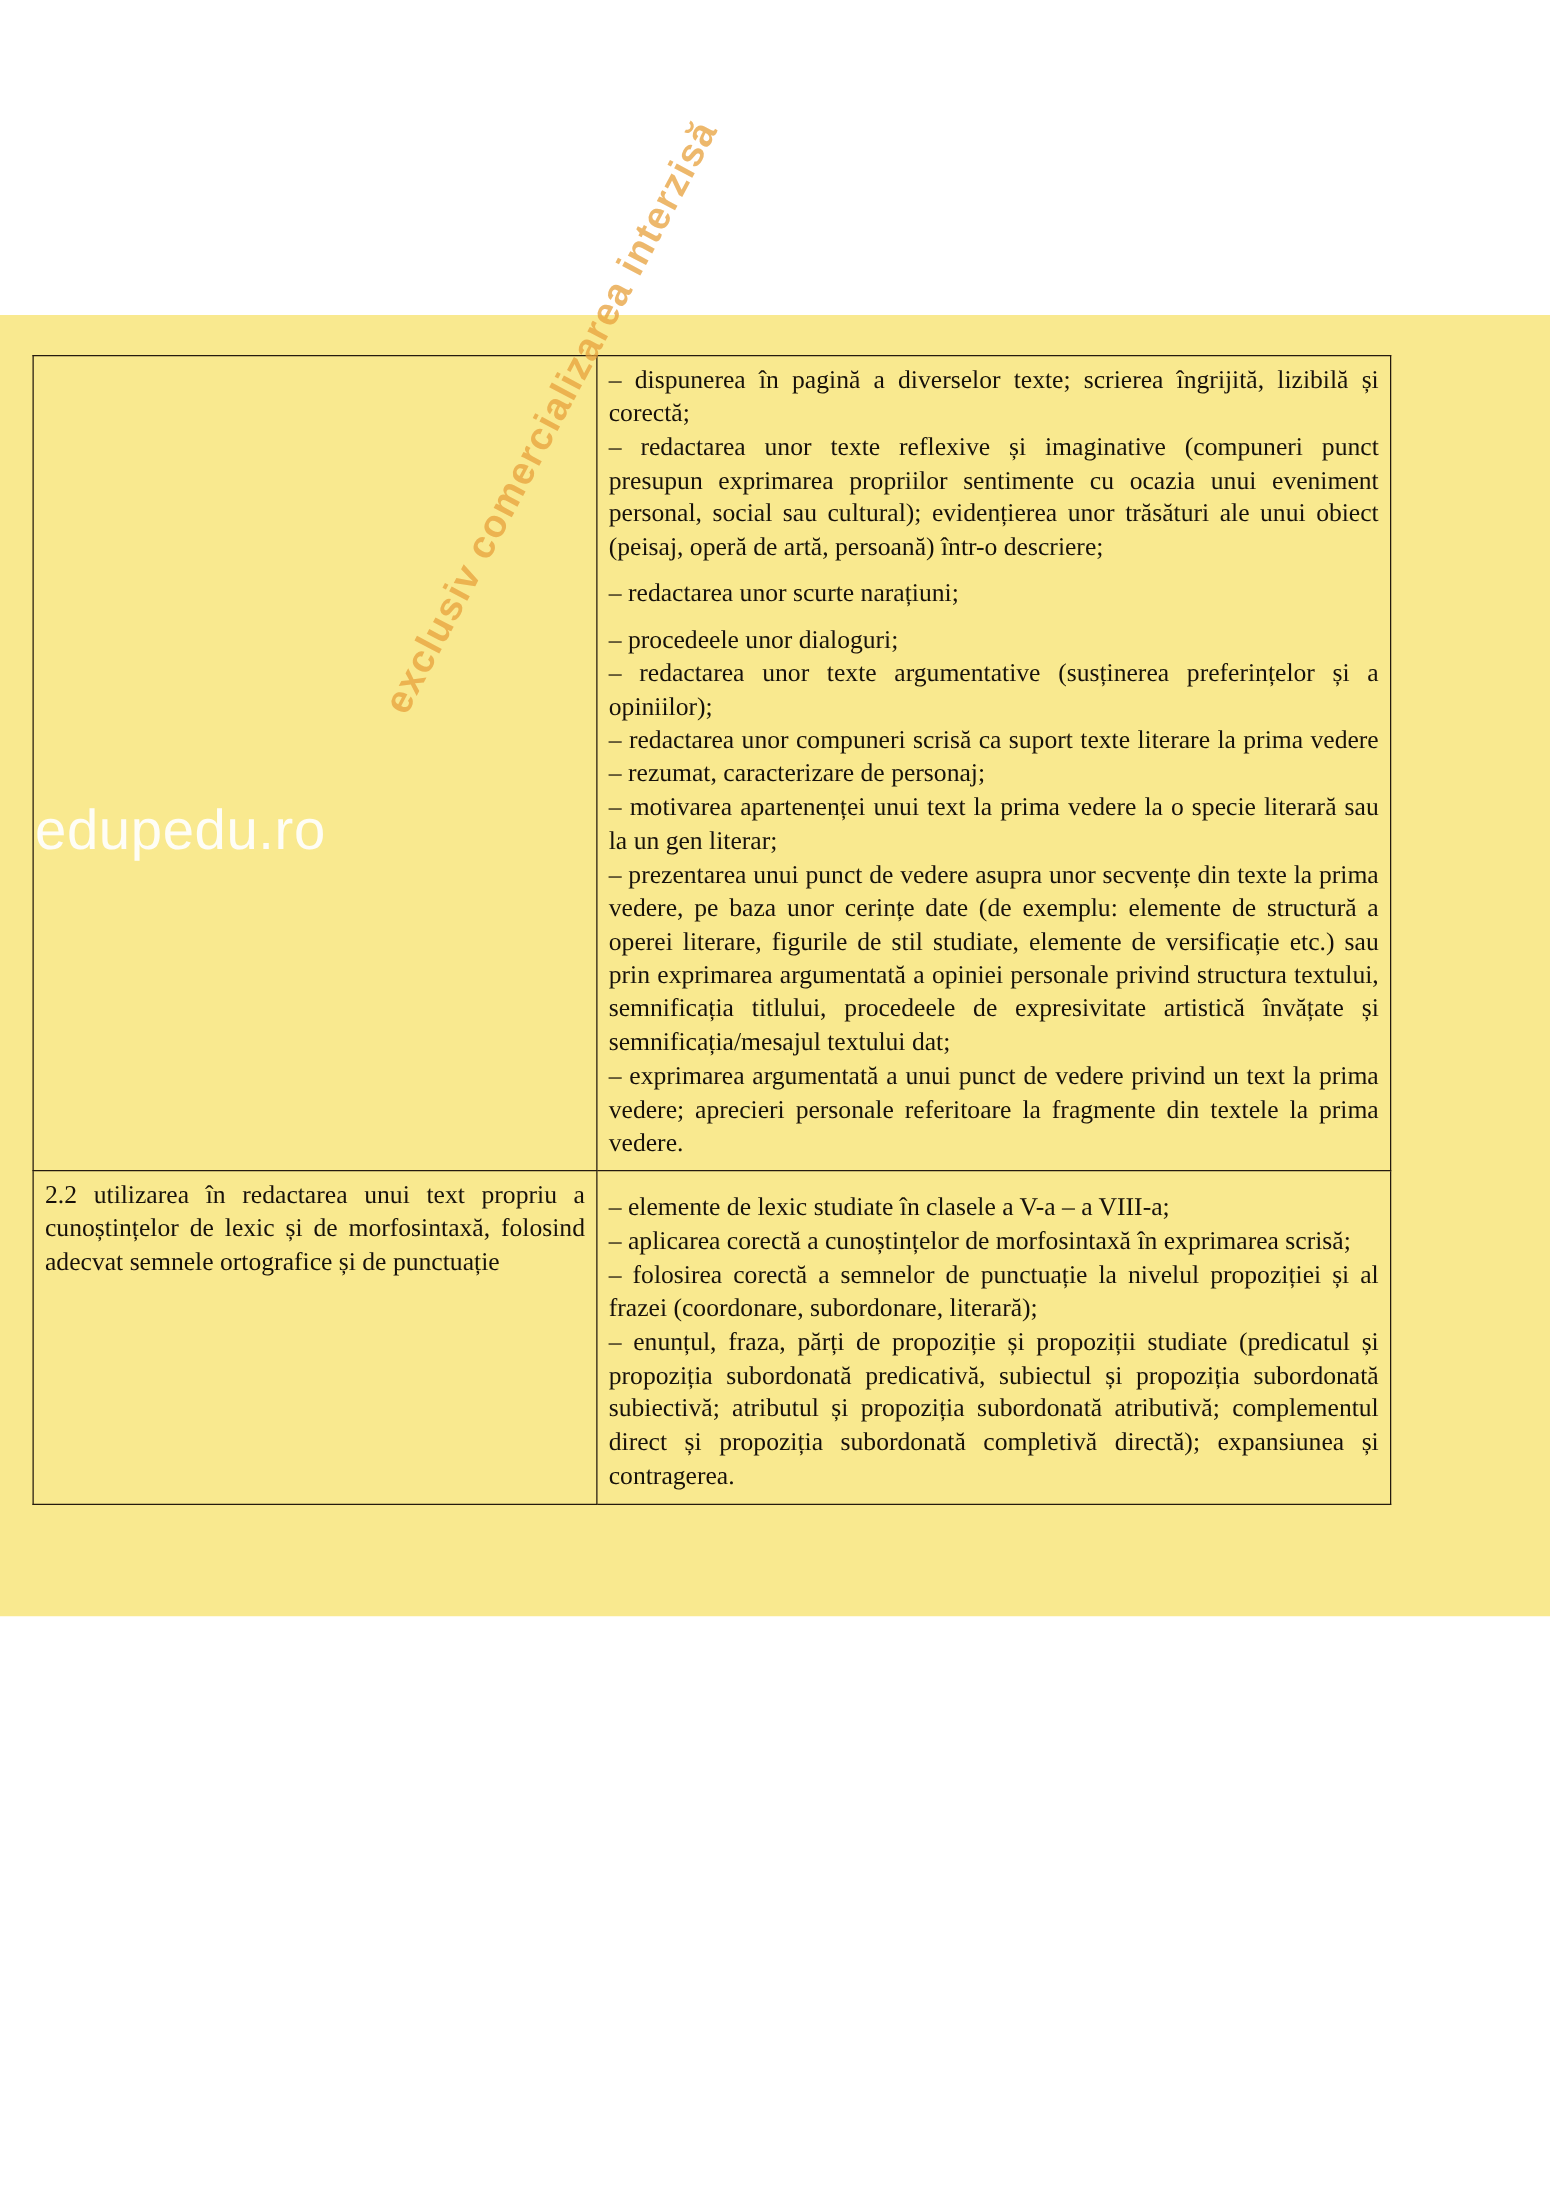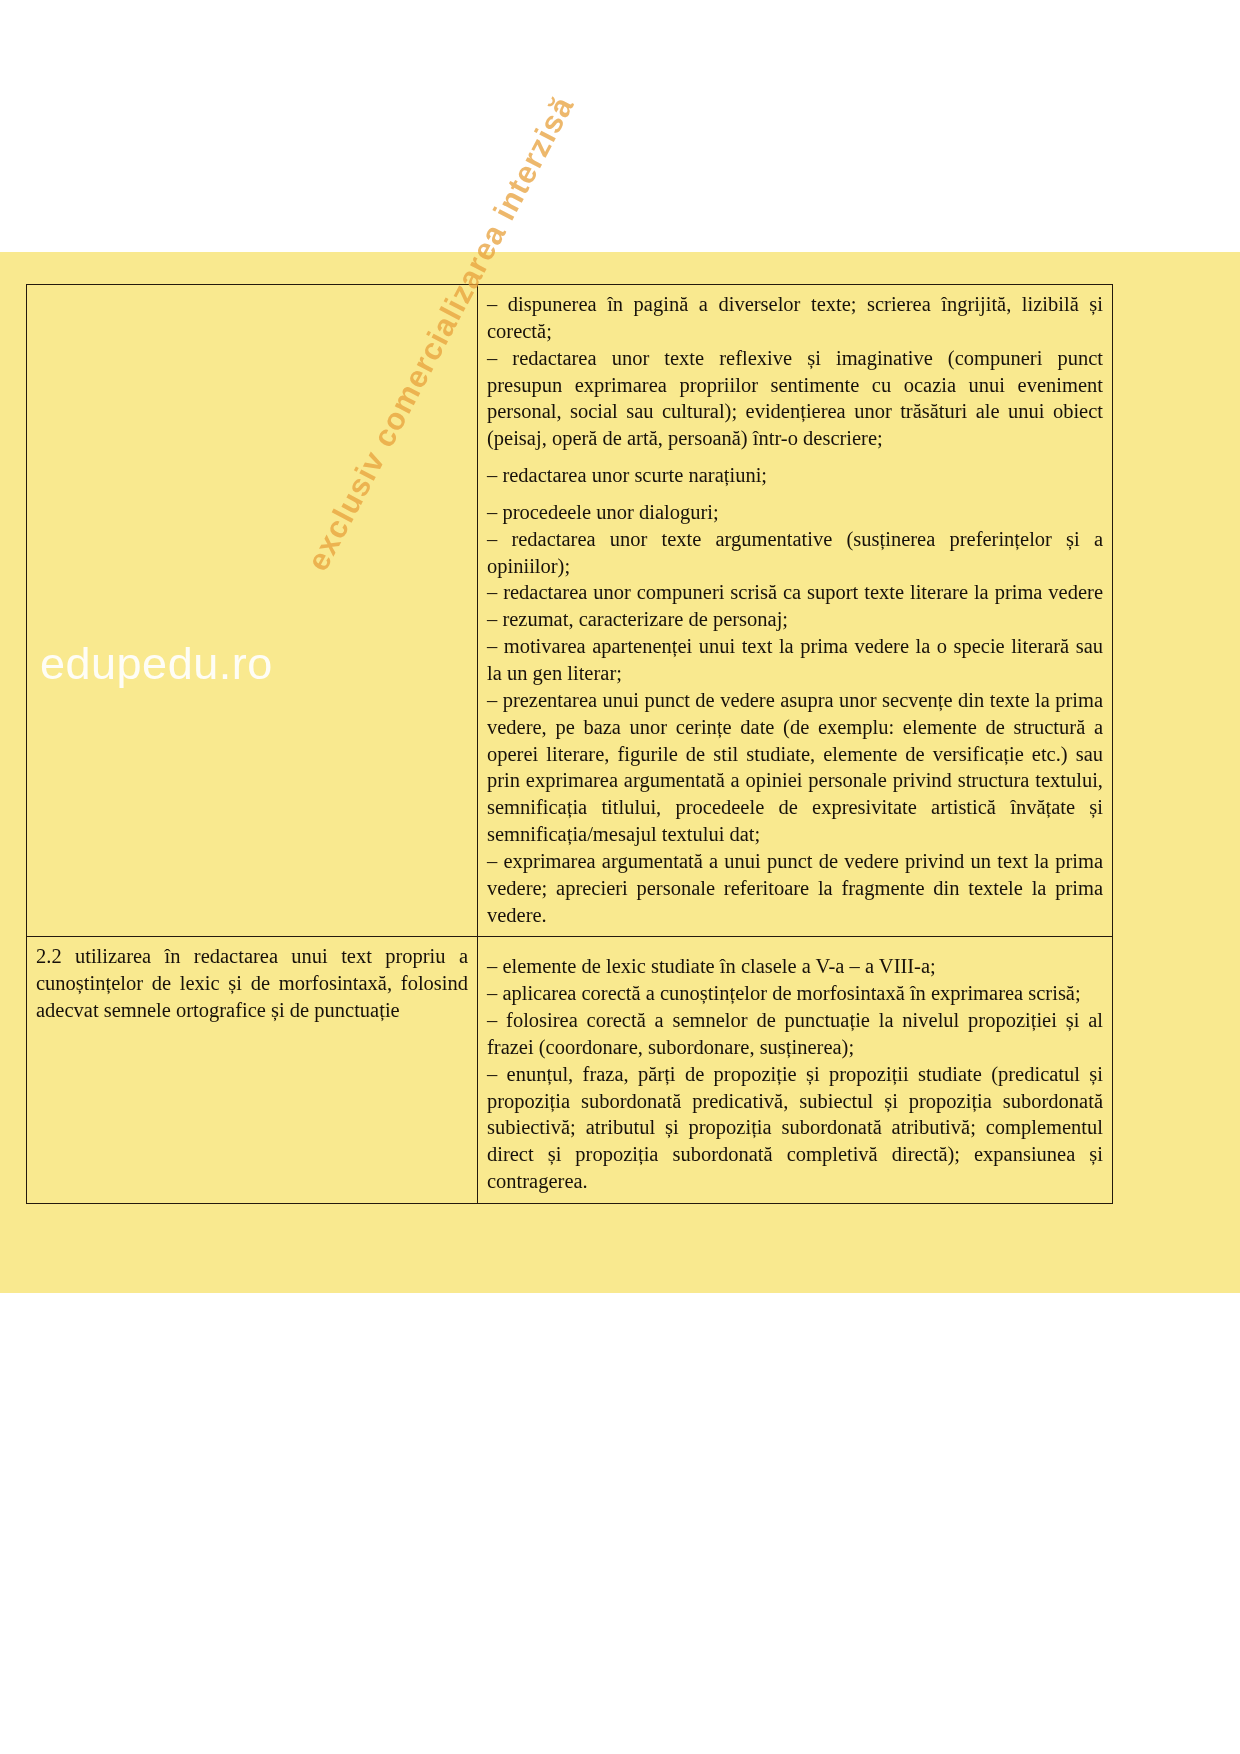--- a/index.html
+++ b/index.html
@@ -31,21 +31,20 @@
     left: 28px;
     top: 638px;
     font-family: "Liberation Sans", "DejaVu Sans", sans-serif;
     font-size: 45px;
     letter-spacing: 0.5px;
     color: #ffffff;
     opacity: 0.92;
     white-space: nowrap;
     z-index: 3;
     pointer-events: none;
-    padding-left: 12px;
   }
   #watermark-diagonal {
     position: absolute;
     left: 300px;
     top: 560px;
     width: 700px;
     transform: rotate(-62deg);
     transform-origin: left top;
     font-family: "Liberation Sans", "DejaVu Sans", sans-serif;
     font-size: 31px;
@@ -122,19 +121,19 @@
       </td>
     </tr>
     <tr>
       <td class="col-competence">
         <div class="cell-text">2.2  utilizarea  în  redactarea  unui  text propriu  a  cunoștințelor  de  lexic  și  de morfosintaxă,  folosind  adecvat  semnele ortografice și de punctuație</div>
       </td>
       <td class="col-content">
         <div class="cell-text">
           <p class="last-line">– elemente de lexic studiate în clasele a V-a – a VIII-a;</p>
           <p>– aplicarea  corectă  a  cunoștințelor  de  morfosintaxă  în exprimarea scrisă;</p>
-          <p>– folosirea  corectă  a  semnelor  de  punctuație  la  nivelul propoziției și al frazei (coordonare, subordonare, susținerea);</p>
+          <p>– folosirea  corectă  a  semnelor  de  punctuație  la  nivelul propoziției și al frazei (coordonare, subordonare, literară);</p>
           <p>– enunțul,  fraza,  părți  de  propoziție  și  propoziții  studiate (predicatul  și  propoziția  subordonată  predicativă,  subiectul  și propoziția  subordonată  subiectivă;  atributul  și  propoziția subordonată  atributivă;  complementul  direct  și  propoziția subordonată completivă directă); expansiunea și contragerea.</p>
         </div>
       </td>
     </tr>
   </tbody>
 </table>
 
 </body></html>

